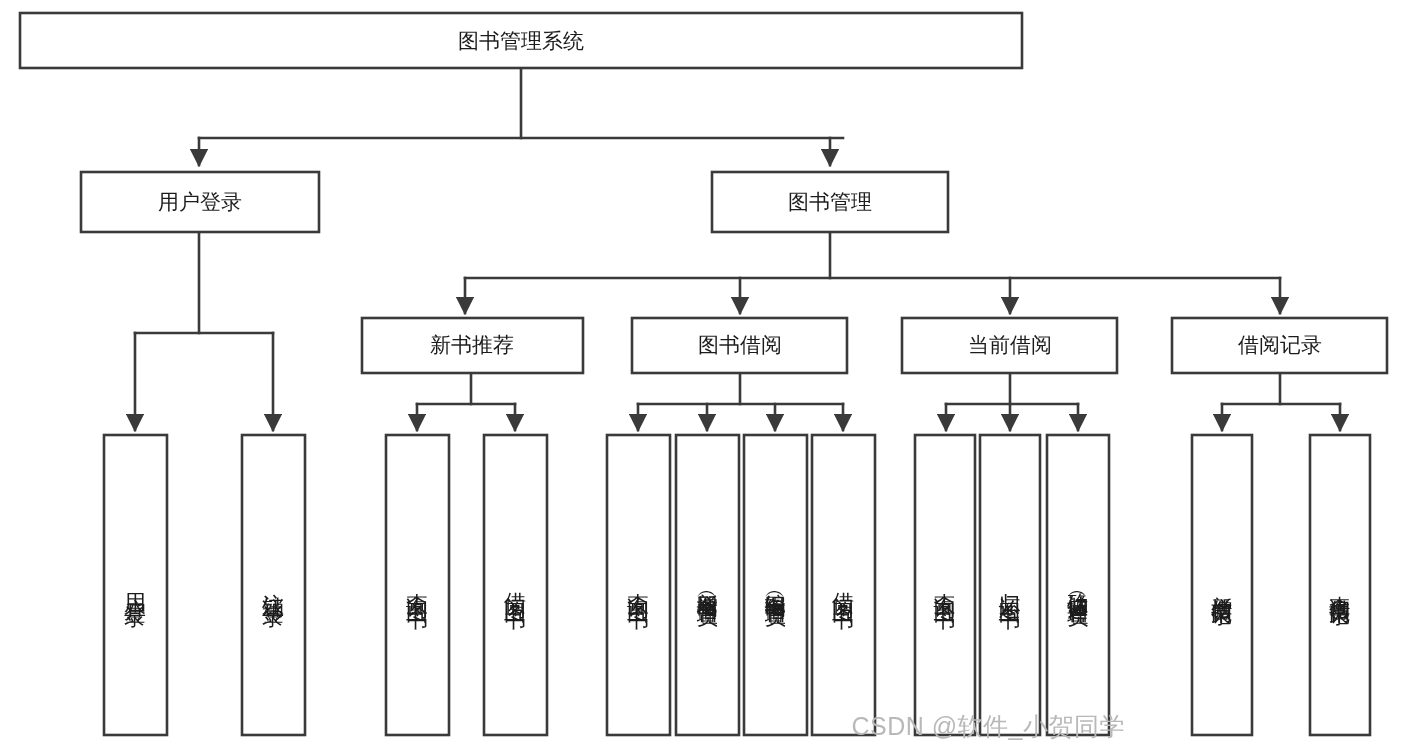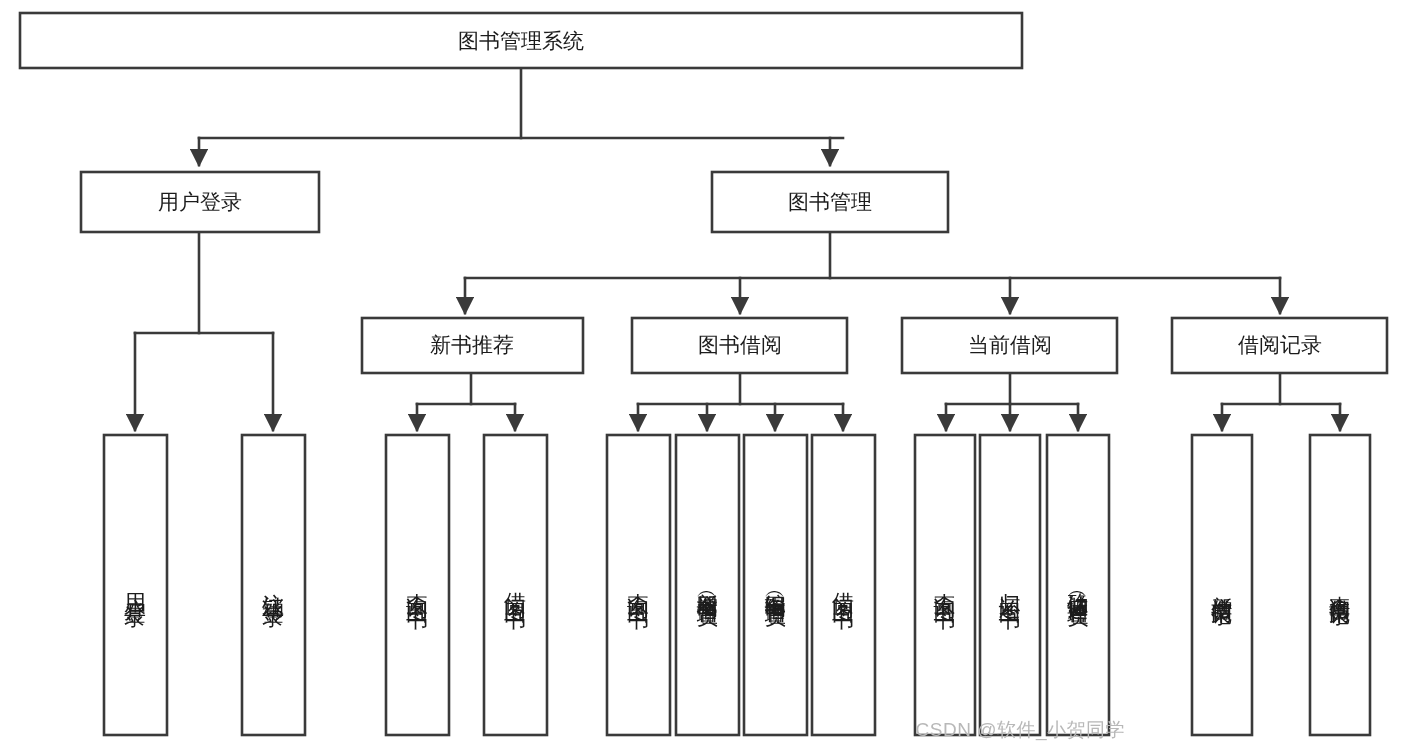--- a/index.html
+++ b/index.html
@@ -33,21 +33,21 @@
     letter-spacing:5px;
     color:#1c1c1c;
     white-space:nowrap;
     pointer-events:none;
   }
   .leaf-label-wrap.tight{font-size:21px;letter-spacing:2px;}
   .watermark{
     position:absolute;
     right:8px;bottom:4px;
     font-family:"Liberation Sans","DejaVu Sans",sans-serif;
-    font-size:19px;
+    font-size:25px;
     color:#b8b8b8;
     letter-spacing:0.5px;
     white-space:nowrap;
   }
 </style>
 </head>
 <body>
 
 <div id="diagram-root">
 

